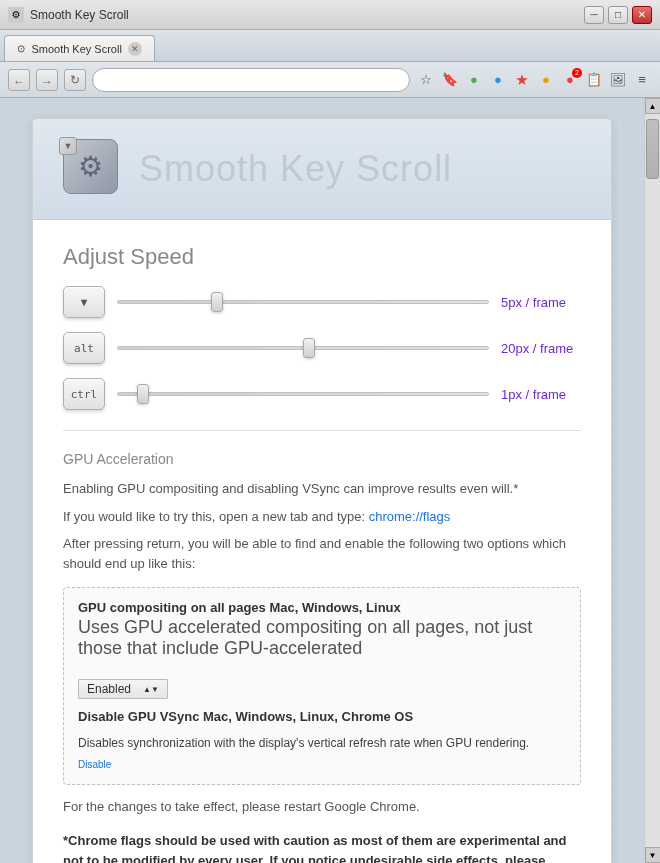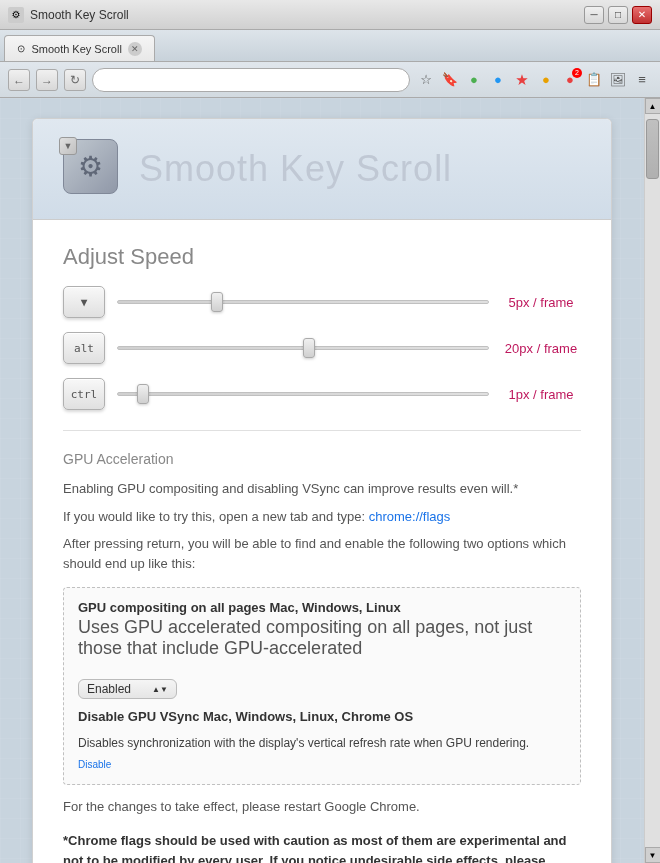--- a/index.html
+++ b/index.html
@@ -270,22 +270,21 @@
       background: linear-gradient(to bottom, #f0f0f0, #d0d0d0);
       border: 1px solid #aaa;
       border-radius: 3px;
       position: absolute;
       top: 50%; transform: translateY(-50%);
       box-shadow: 0 1px 3px rgba(0,0,0,0.2);
     }
     .slider-label {
       min-width: 80px;
       font-size: 13px;
-      color: #be185d;
-      text-align: center;
+      color: #6d28d9;
     }
 
     .divider {
       border: none;
       border-top: 1px solid #e0e0e0;
       margin: 20px 0;
     }
 
     
     .gpu-title {
@@ -321,24 +320,24 @@
       margin-bottom: 2px;
     }
     .flags-option-desc {
       font-size: 18px;
       color: #555;
       margin-bottom: 20px;
     }
     .enabled-select {
       display: inline-flex;
       align-items: center;
-      gap: 21px;
+      gap: 12px;
       background: linear-gradient(to bottom, #f5f5f5, #e5e5e5);
       border: 1px solid #bbb;
-      border-radius: 6px;
+      border-radius: 1px;
       padding: 2px 8px;
       font-size: 12px;
       color: #333;
       cursor: pointer;
     }
     .flags-option2-title {
       font-size: 13px;
       font-weight: bold;
       color: #333;
       margin-bottom: 12px;

